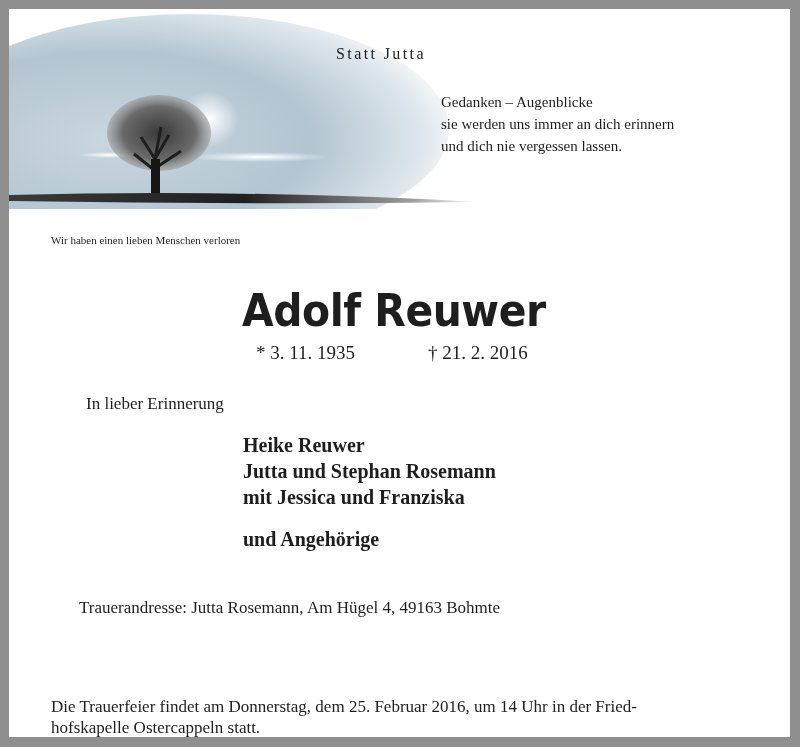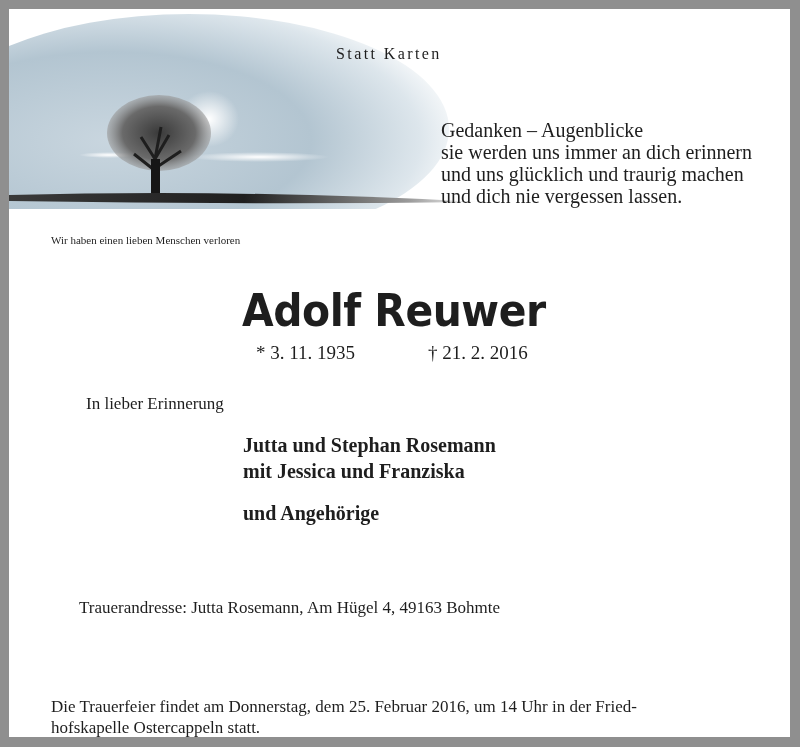--- a/index.html
+++ b/index.html
@@ -18,21 +18,21 @@
   }
   .banner {
     position: absolute; left: 0; top: 0; width: 480px; height: 200px;
   }
   .statt {
     position: absolute; left: 327px; top: 36px;
     font-size: 16px; letter-spacing: 2.4px;
   }
   .poem {
     position: absolute; left: 432px; top: 82px;
-    font-size: 20px; line-height: 22px; margin-top: 28px;
+    font-size: 15px; line-height: 22px;
   }
   .poem div { white-space: nowrap; }
   .lost {
     position: absolute; left: 42px; top: 225px; font-size: 11px;
   }
   .name {
     position: absolute; left: 233px; top: 276px;
     font-family: "DejaVu Sans", "Liberation Sans", sans-serif;
     font-weight: bold; font-size: 44px; letter-spacing: -0.5px;
     line-height: 52px; transform: scaleX(0.93); transform-origin: left;
@@ -92,38 +92,38 @@
     <ellipse cx="180" cy="120" rx="260" ry="115" fill="url(#sky)"></ellipse>
     <ellipse cx="200" cy="110" rx="30" ry="28" fill="url(#glow)"></ellipse>
     <ellipse cx="250" cy="148" rx="70" ry="5" fill="url(#glow)"></ellipse>
     <ellipse cx="100" cy="146" rx="30" ry="3" fill="url(#glow)"></ellipse>
     <ellipse cx="150" cy="124" rx="52" ry="38" fill="url(#crown)"></ellipse>
     <path d="M144 188 L146 150 L132 128 M146 150 L160 126 M146 150 L152 118 M144 160 L125 145 M148 158 L172 142" stroke="#1e1e1e" stroke-width="3" fill="none"></path>
     <rect x="142" y="150" width="9" height="40" fill="#161616"></rect>
     <path d="M0 186 Q240 180 470 193 Q240 196 0 192 Z" fill="url(#ground)"></path>
   </svg>
 
-  <div class="statt">Statt Karten</div>
+  <div class="statt">Statt Jutta</div>
 
   <div class="poem">
     <div>Gedanken – Augenblicke</div>
     <div>sie werden uns immer an dich erinnern</div>
-    <div>und uns glücklich und traurig machen</div>
     <div>und dich nie vergessen lassen.</div>
   </div>
 
   <div class="lost">Wir haben einen lieben Menschen verloren</div>
 
   <div class="name">Adolf Reuwer</div>
   <div class="dates born">* 3. 11. 1935</div>
   <div class="dates died">† 21. 2. 2016</div>
 
   <div class="memory">In lieber Erinnerung</div>
 
   <div class="mourners">
+    <div>Heike Reuwer</div>
     <div class="gap">Jutta und Stephan Rosemann</div>
     <div>mit Jessica und Franziska</div>
     <div class="gap2">und Angehörige</div>
   </div>
 
   <div class="address">Trauerandresse: Jutta Rosemann, Am Hügel 4, 49163 Bohmte</div>
 
   <div class="service">
     <div>Die Trauerfeier findet am Donnerstag, dem 25. Februar 2016, um 14 Uhr in der Fried-</div>
     <div>hofskapelle Ostercappeln statt.</div>

